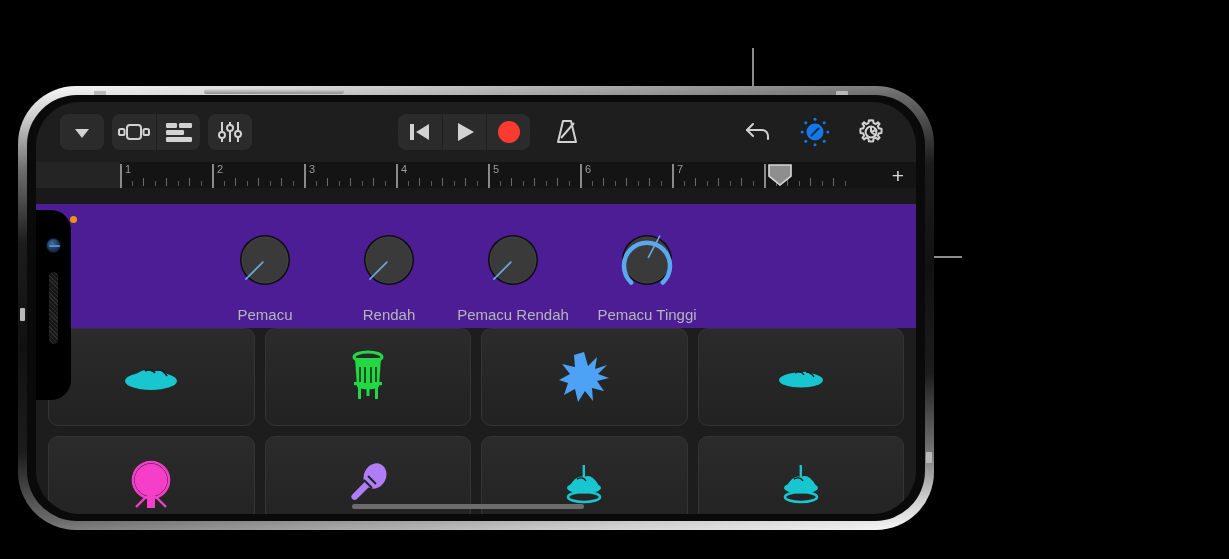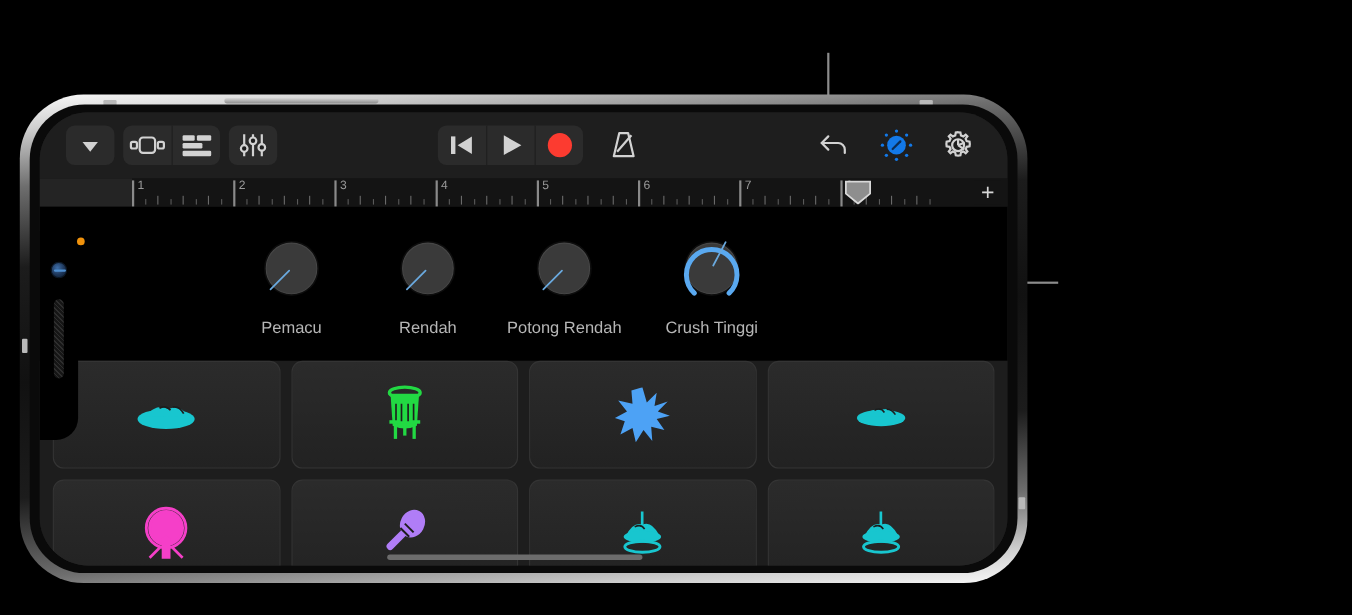--- a/index.html
+++ b/index.html
@@ -152,23 +152,23 @@
   #plus-btn {
     position: absolute; right: 6px; top: 2px;
     width: 24px; height: 22px;
     display:flex; align-items:center; justify-content:center;
     color: #d6d6d6; font-size: 21px; line-height: 1;
     background: #141414;
   }
 
   
   #fx-area {
-    position: absolute; left: 0; top: 86px;
+    position: absolute; left: 0; top: 102px;
     width: 100%; height: 140px;
-    background: #000000;
+    background: #4c1d95;
   }
   .knob-wrap {
     position: absolute; top: 24px;
     width: 108px;
     display: flex; flex-direction: column; align-items: center;
   }
   .knob {
     position: relative; width: 64px; height: 64px;
   }
   .knob-label {
@@ -483,31 +483,31 @@
                   </svg></div>
                 <div class="knob-label">Rendah</div>
               </div>
               <div class="knob-wrap" style="left: 423px;">
                 <div class="knob"><svg width="64" height="64" viewBox="0 0 64 64">
                     <circle cx="32" cy="32" r="25" fill="#0d0d0d"></circle>
                     <circle cx="32" cy="32" r="23" fill="#3a3a3a"></circle>
                     <circle cx="32" cy="32" r="23" fill="none" stroke="#464646" stroke-width="1"></circle>
                     <line x1="29.88" y1="34.12" x2="12.91" y2="51.09" stroke="#6aa9de" stroke-width="1.6" stroke-linecap="round"></line>
                   </svg></div>
-                <div class="knob-label">Potong Rendah</div>
+                <div class="knob-label">Pemacu Rendah</div>
               </div>
               <div class="knob-wrap" style="left: 557px;">
                 <div class="knob"><svg width="64" height="64" viewBox="0 0 64 64">
                     <circle cx="32" cy="32" r="25" fill="#0d0d0d"></circle>
                     <circle cx="32" cy="32" r="23" fill="#3a3a3a"></circle>
                     <circle cx="32" cy="32" r="23" fill="none" stroke="#464646" stroke-width="1"></circle>
                     <path d="M 16.2 54.5 A 23 23 0 1 1 47.8 54.5" fill="none" stroke="#5aa9f0" stroke-width="4.5" stroke-linecap="round"></path>
                     <line x1="33.41" y1="29.35" x2="44.68" y2="8.16" stroke="#6aa9de" stroke-width="1.6" stroke-linecap="round"></line>
                   </svg></div>
-                <div class="knob-label">Crush Tinggi</div>
+                <div class="knob-label">Pemacu Tinggi</div>
               </div>
             </div>
         </div>
 
         <div id="pad-grid">
             <div class="pad-row">
               <div class="pad">
                 <span>
                   <svg width="60" height="40" viewBox="0 0 60 40">
                     <ellipse cx="30" cy="24" rx="26" ry="9" fill="#18c6cf"></ellipse>

